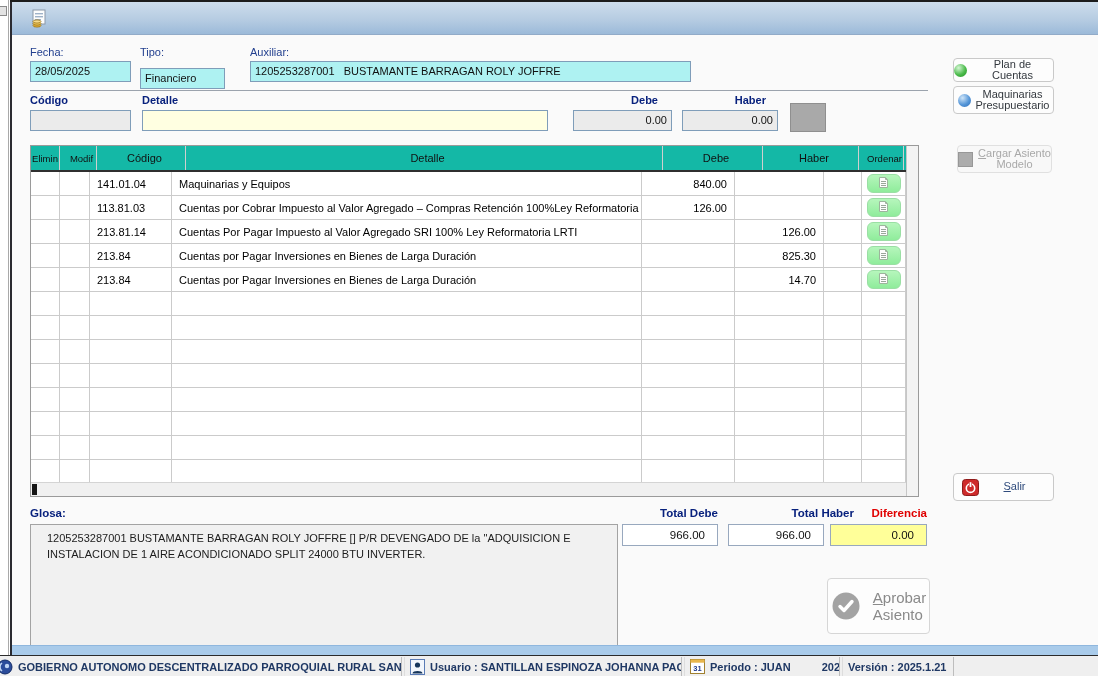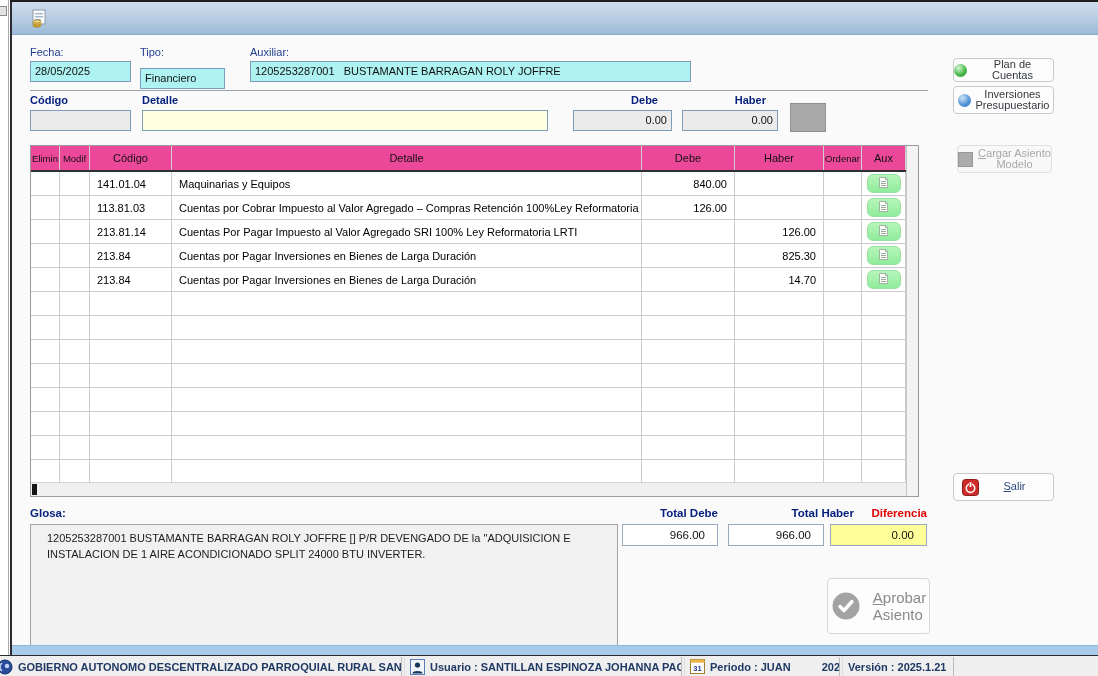--- a/index.html
+++ b/index.html
@@ -35,21 +35,21 @@
   .separator { position: absolute; left: 20px; top: 88px; width: 898px; height: 1px; background: #9BA3AD; }
 
   .gray-square-btn { position: absolute; left: 780px; top: 101px; width: 36px; height: 29px;
     background: #A9A9A9; border: 1px solid #8F8F8F; cursor: pointer; }
 
   
   .grid-wrap { position: absolute; left: 20px; top: 143px; width: 889px; height: 352px;
     border: 1px solid #9A9A9A; background: #fff; }
   .grid { position: absolute; left: 0; top: 0; width: 875px; height: 338px; overflow: hidden; }
   .tbl-head { display: grid; grid-template-columns: 29px 30px 82px 470px 93px 89px 38px 44px;
-    height: 26px; border-bottom: 2px solid #2F2F2F; background: #ec4899; }
+    height: 26px; border-bottom: 2px solid #2F2F2F; background: #14b8a6; gap: 7px; }
   .tbl-head > div { display: flex; align-items: center; justify-content: center;
     border-right: 1px solid #CFCFCF; font-size: 11px; color: #111; overflow: hidden; }
   .tbl-head > div.sm { font-size: 9.5px; }
   .tbl-row { display: grid; grid-template-columns: 29px 30px 82px 470px 93px 89px 38px 44px;
     height: 24px; border-bottom: 1px solid #CBCBCB; background: #fff; }
   .tbl-row > div { border-right: 1px solid #CBCBCB; overflow: hidden; white-space: nowrap;
     display: flex; align-items: center; font-size: 11px; color: #000; }
   .td-left  { padding-left: 7px; }
   .td-num   { justify-content: flex-end; padding-right: 7px; }
   .td-center{ justify-content: center; }
@@ -382,21 +382,21 @@
       </span>
     </div>
 
     <div class="side-btn btn-plan">
       <span class="sphere green"></span>
       <span class="txt">Plan de Cuentas</span>
     </div>
     <div class="side-btn btn-clasif">
       <span class="sphere blue"></span>
       <span class="txt">
-        <span>Inversiones</span><br>
+        <span>Maquinarias</span><br>
         <span>Presupuestario</span>
       </span>
     </div>
     <div class="side-btn btn-cargar">
       <span class="gray-box-icon"></span>
       <span class="txt">
         <span class="accel">C</span><span>argar Asiento</span><br>
         <span>Modelo</span>
       </span>
     </div>

